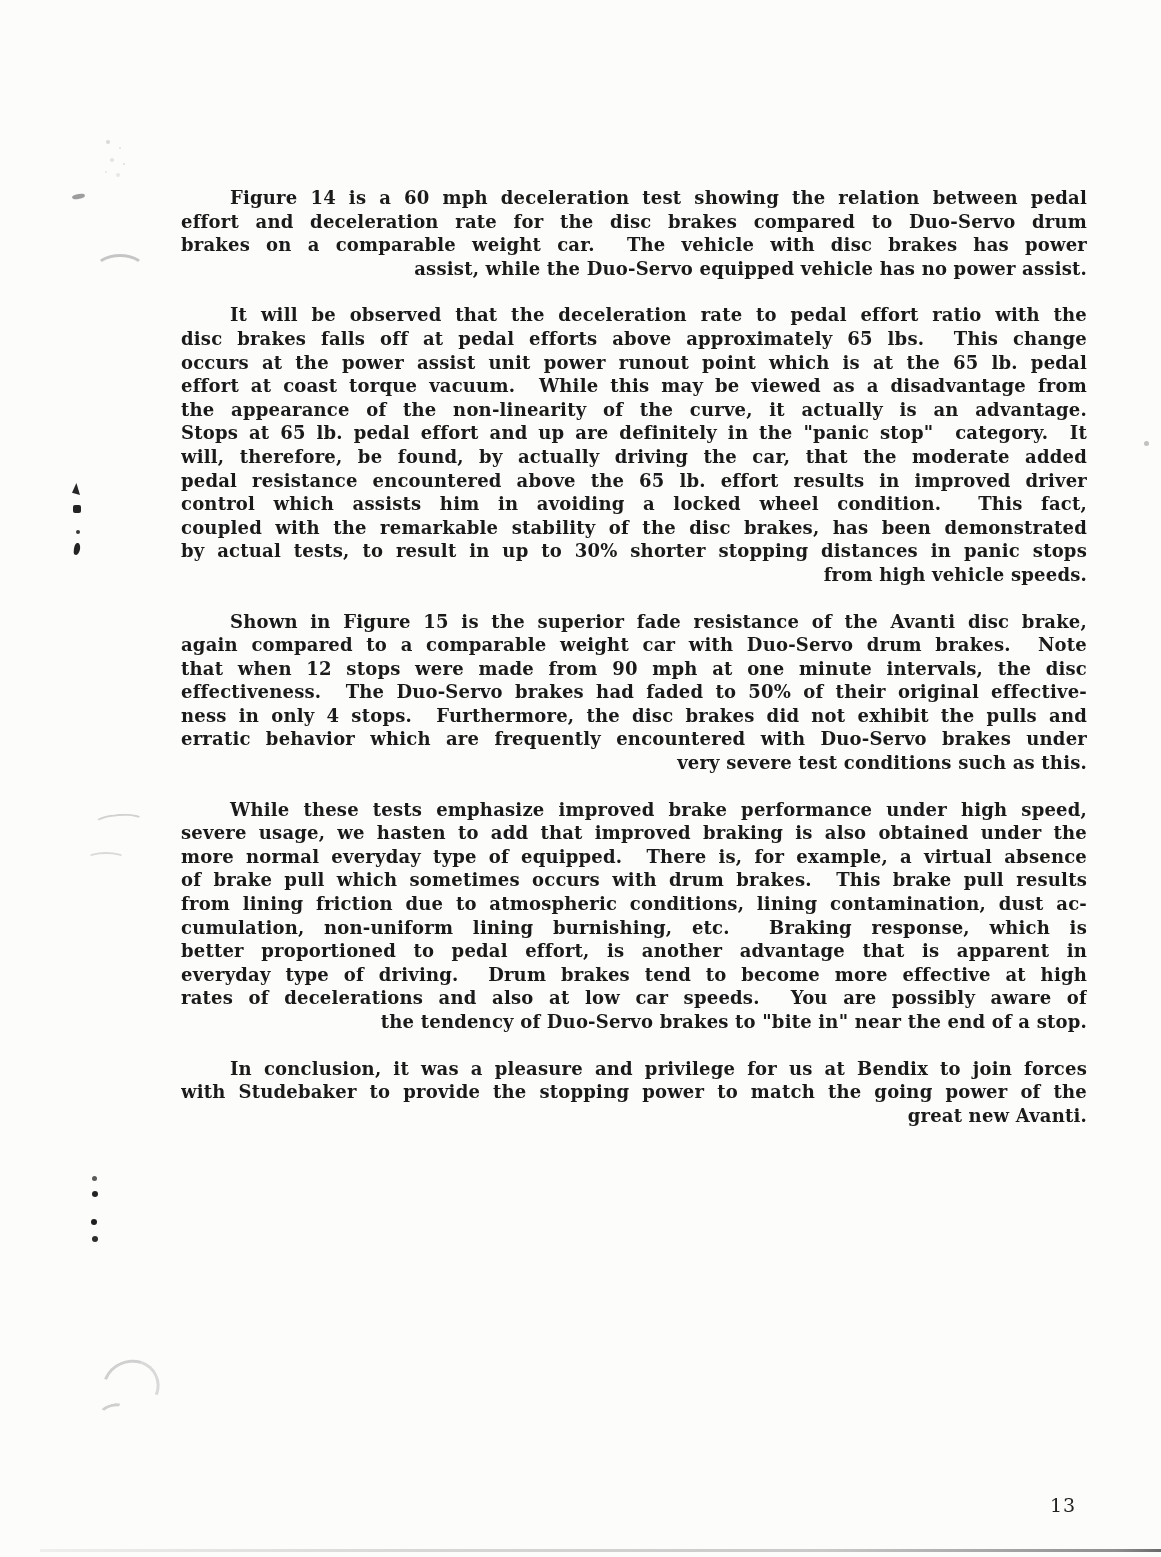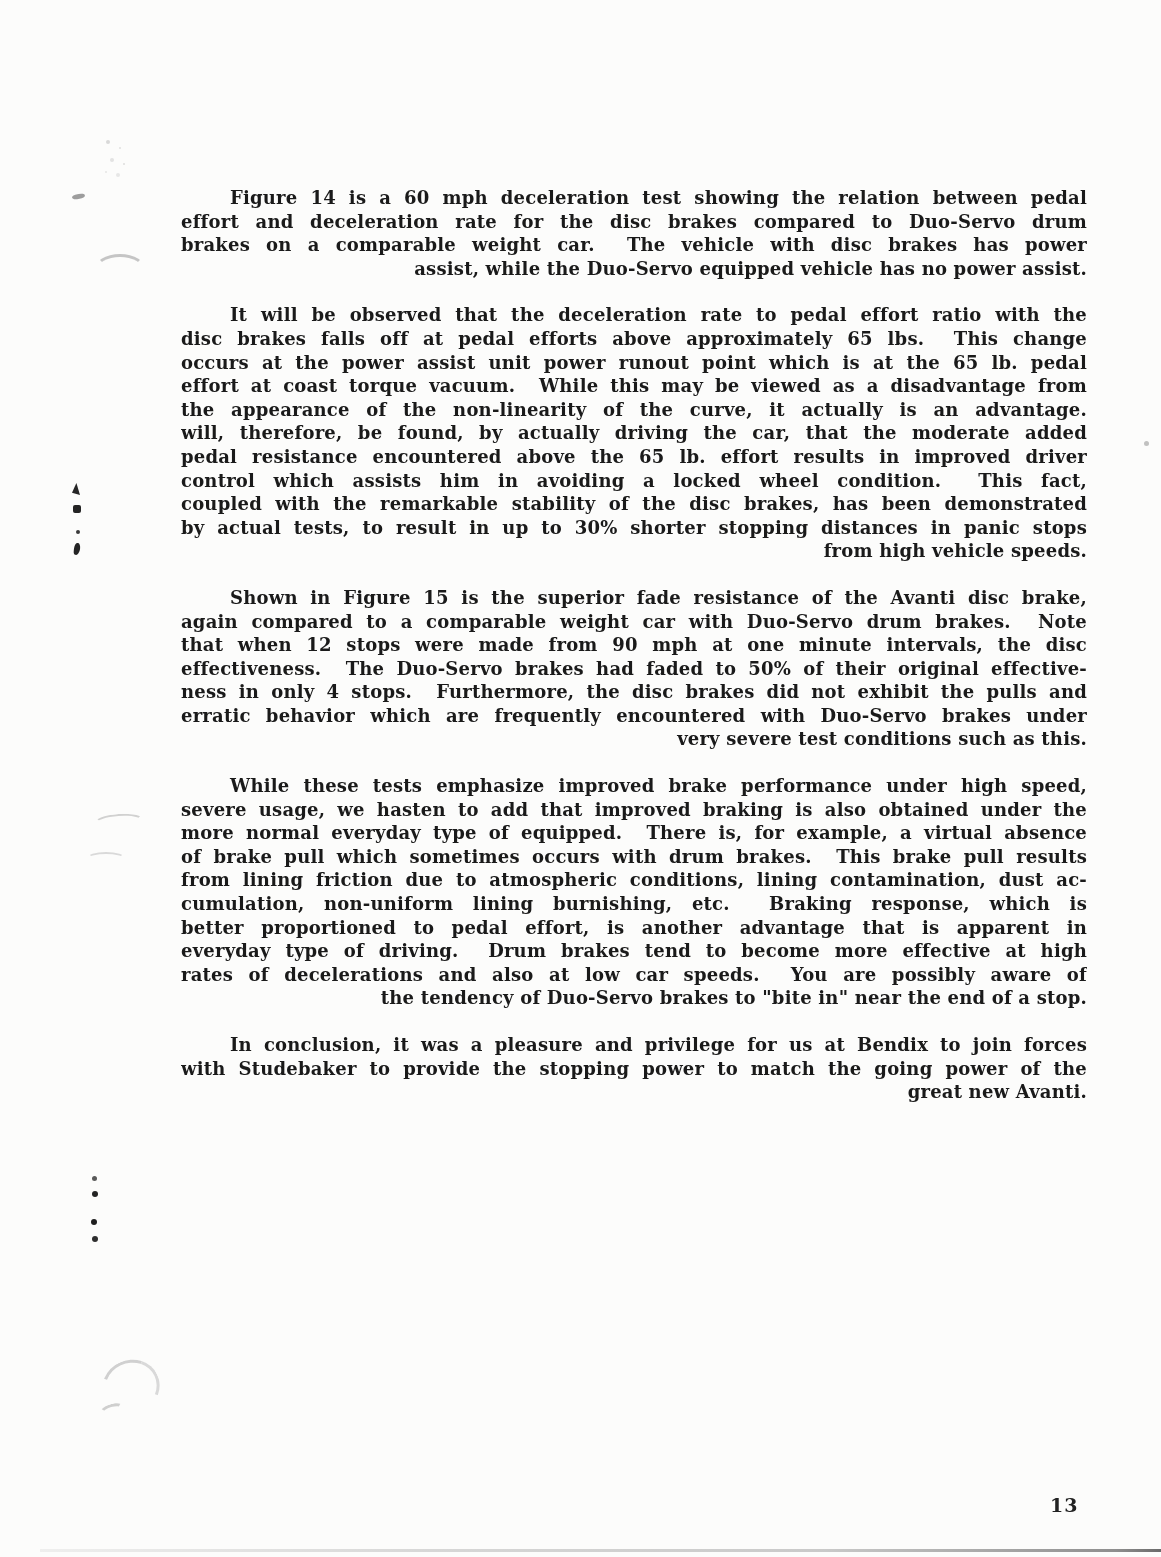--- a/index.html
+++ b/index.html
@@ -30,21 +30,21 @@
     text-align:right;
   }
   .line.just{
     text-align:justify;
     text-align-last:justify;
   }
   .line.first{text-indent:49px;}
   .page-number{
     position:absolute;
     left:1050px;top:1494px;
-    font-size:19px;font-weight:bold;
+    font-size:19px;font-weight:normal;
     letter-spacing:1px;
     color:#222;
   }
   
   .mark{position:absolute;pointer-events:none;}
   .smudge-top{
     left:92px;top:138px;width:38px;height:42px;
     opacity:.35;filter:blur(.6px);
   }
   .smudge-top::before{
@@ -109,20 +109,21 @@
         <div class="line just">effort and deceleration rate for the disc brakes compared to Duo-Servo drum</div>
         <div class="line just">brakes on a comparable weight car.  The vehicle with disc brakes has power</div>
         <div class="line">assist, while the Duo-Servo equipped vehicle has no power assist.</div>
       </div>
       <div class="paragraph">
         <div class="line first just">It will be observed that the deceleration rate to pedal effort ratio with the</div>
         <div class="line just">disc brakes falls off at pedal efforts above approximately 65 lbs.  This change</div>
         <div class="line just">occurs at the power assist unit power runout point which is at the 65 lb. pedal</div>
         <div class="line just">effort at coast torque vacuum.  While this may be viewed as a disadvantage from</div>
         <div class="line just">the appearance of the non-linearity of the curve, it actually is an advantage.</div>
+        <div class="line just">Stops at 65 lb. pedal effort and up are definitely in the "panic stop"  category.  It</div>
         <div class="line just">will, therefore, be found, by actually driving the car, that the moderate added</div>
         <div class="line just">pedal resistance encountered above the 65 lb. effort results in improved driver</div>
         <div class="line just">control which assists him in avoiding a locked wheel condition.  This fact,</div>
         <div class="line just">coupled with the remarkable stability of the disc brakes, has been demonstrated</div>
         <div class="line just">by actual tests, to result in up to 30% shorter stopping distances in panic stops</div>
         <div class="line">from high vehicle speeds.</div>
       </div>
       <div class="paragraph">
         <div class="line first just">Shown in Figure 15 is the superior fade resistance of the Avanti disc brake,</div>
         <div class="line just">again compared to a comparable weight car with Duo-Servo drum brakes.  Note</div>

